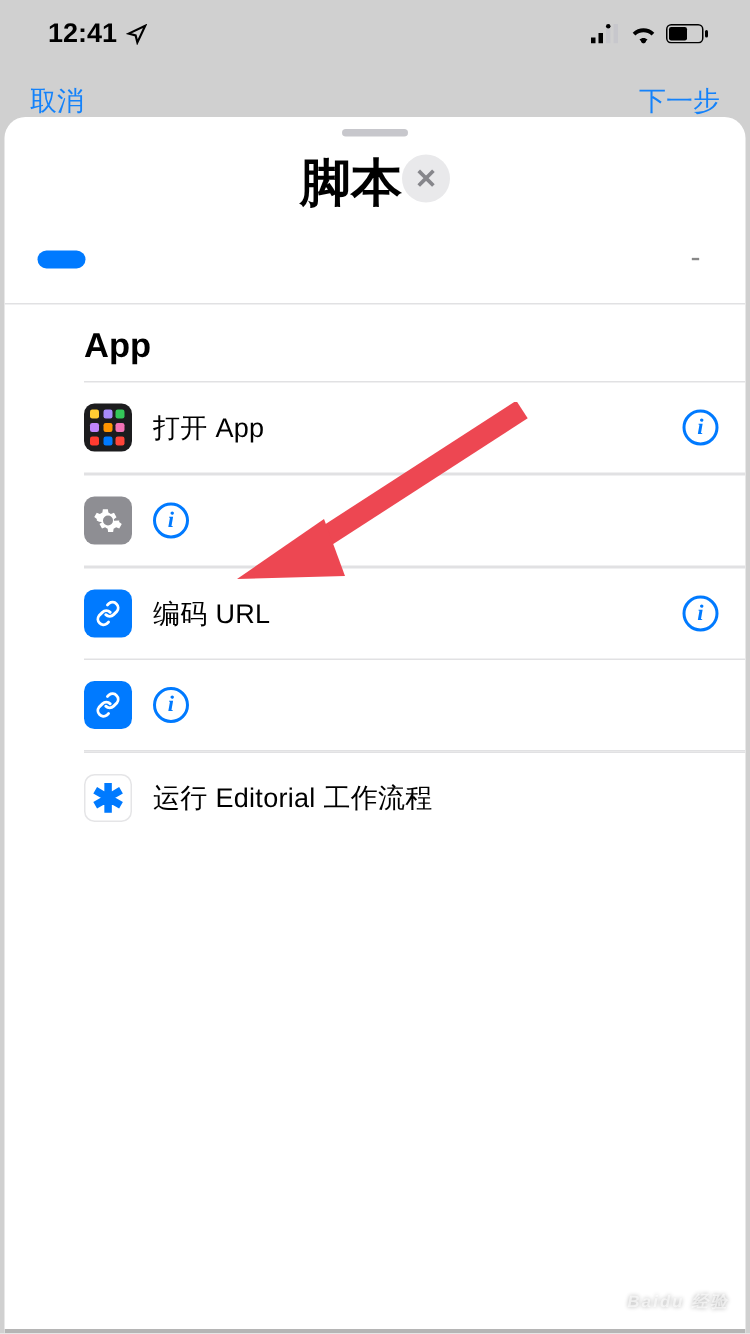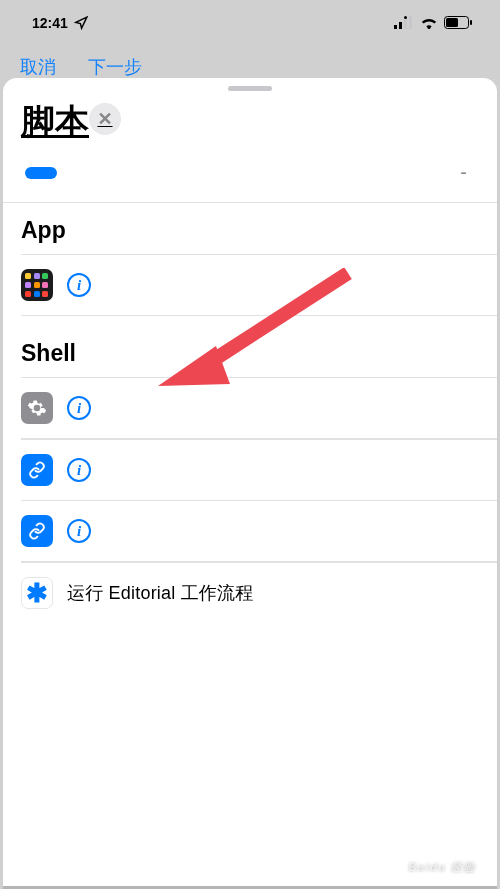--- a/index.html
+++ b/index.html
@@ -10,30 +10,30 @@
       font-family: -apple-system, "Helvetica Neue", Arial, sans-serif;
       overflow: hidden;
       position: relative;
     }
     .status-bar {
       height: 45px;
       display: flex;
       justify-content: space-between;
       align-items: center;
       padding: 0 28px 0 32px;
-      font-size: 14px;
+      font-size: 18px;
       font-weight: 600;
       color: #000;
     }
     .status-left { display: flex; align-items: center; gap: 6px; }
     .status-right { display: flex; align-items: center; gap: 6px; }
     .nav-bar {
       height: 44px;
       display: flex;
-      justify-content: flex-start;
+      justify-content: space-between;
       align-items: center;
       padding: 0 20px;
       color: #007aff;
       font-size: 18px;
     }
     .nav-left { opacity: 0.9; }
     .nav-right { opacity: 0.9; margin-left: 32px; }
     .sheet {
       position: absolute;
       top: 78px;
@@ -52,24 +52,23 @@
     }
     .grabber {
       width: 44px;
       height: 5px;
       background: #c7c7cc;
       border-radius: 3px;
       margin: 8px auto 6px;
     }
     .sheet-header {
       display: flex;
-      justify-content: flex-start;
+      justify-content: center;
       align-items: flex-start;
       padding: 2px 18px 10px 18px;
-      text-decoration: underline;
     }
     .sheet-title {
       font-size: 34px;
       font-weight: 700;
       color: #000;
     }
     .close-btn {
       width: 32px;
       height: 32px;
       border-radius: 50%;
@@ -91,20 +90,21 @@
     }
     .remnant-icon {
       width: 32px;
       height: 12px;
       background: #007aff;
       border-radius: 6px;
     }
     .remnant-dash { color: #888; font-size: 20px; margin-right: 8px;}
     .content {
       padding: 0;
+      margin-left: 35px;
     }
     .section-header {
       font-size: 23px;
       font-weight: 700;
       color: #000;
       padding: 24px 18px 10px 18px;
     }
     .section-header.first { padding-top: 14px; }
     .divider {
       height: 1px;
@@ -185,21 +185,21 @@
       top: 190px;
       left: 155px;
       width: 195px;
       height: 120px;
       pointer-events: none;
       z-index: 100;
     }
     .watermark {
       position: absolute;
       bottom: 14px;
-      right: 24px;
+      right: 14px;
       font-size: 11px;
       color: rgba(255,255,255,0.6);
       text-shadow: 0 0 3px rgba(0,0,0,0.3);
       font-weight: 600;
       letter-spacing: 1.5px;
       font-style: italic;
     }
   </style>
 </head>
 <body>
@@ -260,65 +260,66 @@
         <span class="c1"></span>
           <span class="c2"></span>
           <span class="c3"></span>
         <span class="c4"></span>
           <span class="c5"></span>
           <span class="c6"></span>
         <span class="c7"></span>
           <span class="c8"></span>
           <span class="c9"></span>
       </div>
+      <div class="row-label bold">打开 App</div>
       <div class="info-btn">
           <span>i</span>
         </div>
     </div>
     <div class="divider"></div>
 
-    <div class="section-header">Shell</div>
     <div class="divider"></div>
     <div class="row">
       <div class="row-icon gear-icon">
         <svg width="20" height="20" viewBox="0 0 24 24" fill="#fff">
             <path d="M12 8a4 4 0 100 8 4 4 0 000-8zm9 4a7 7 0 01-.1 1.2l2.1 1.6-2 3.5-2.5-1a7 7 0 01-2 1.2l-.4 2.6h-4l-.4-2.6a7 7 0 01-2-1.2l-2.5 1-2-3.5 2.1-1.6A7 7 0 013 12a7 7 0 01.1-1.2L1 9.2l2-3.5 2.5 1a7 7 0 012-1.2L7.9 3h4l.4 2.6a7 7 0 012 1.2l2.5-1 2 3.5-2.1 1.6c.1.4.1.8.1 1.2z"></path>
           </svg>
       </div>
       <div class="info-btn">
           <span>i</span>
         </div>
     </div>
     <div class="divider"></div>
 
+    <div class="divider"></div>
+    <div class="row">
+      <div class="row-icon link-icon">
+        <svg width="18" height="18" viewBox="0 0 24 24" fill="none" stroke="#fff" stroke-width="2.5" stroke-linecap="round">
+            <path d="M10 13a5 5 0 007 0l3-3a5 5 0 00-7-7l-1.5 1.5"></path>
+            <path d="M14 11a5 5 0 00-7 0l-3 3a5 5 0 007 7l1.5-1.5"></path>
+          </svg>
+      </div>
+      <div class="row-label bold">编码 URL</div>
+      <div class="info-btn">
+          <span>i</span>
+        </div>
+    </div>
     <div class="divider"></div>
     <div class="row">
       <div class="row-icon link-icon">
         <svg width="18" height="18" viewBox="0 0 24 24" fill="none" stroke="#fff" stroke-width="2.5" stroke-linecap="round">
             <path d="M10 13a5 5 0 007 0l3-3a5 5 0 00-7-7l-1.5 1.5"></path>
             <path d="M14 11a5 5 0 00-7 0l-3 3a5 5 0 007 7l1.5-1.5"></path>
           </svg>
       </div>
       <div class="info-btn">
           <span>i</span>
         </div>
     </div>
     <div class="divider"></div>
-    <div class="row">
-      <div class="row-icon link-icon">
-        <svg width="18" height="18" viewBox="0 0 24 24" fill="none" stroke="#fff" stroke-width="2.5" stroke-linecap="round">
-            <path d="M10 13a5 5 0 007 0l3-3a5 5 0 00-7-7l-1.5 1.5"></path>
-            <path d="M14 11a5 5 0 00-7 0l-3 3a5 5 0 007 7l1.5-1.5"></path>
-          </svg>
-      </div>
-      <div class="info-btn">
-          <span>i</span>
-        </div>
-    </div>
-    <div class="divider"></div>
 
     <div class="divider"></div>
     <div class="row">
       <div class="row-icon asterisk-icon">✱</div>
       <div class="row-label bold">运行 Editorial 工作流程</div>
     </div>
   </div>
 
   <svg class="arrow-annotation" viewBox="0 0 195 120">
     <line x1="190" y1="5" x2="40" y2="102" stroke="#ed4752" stroke-width="14"></line>

